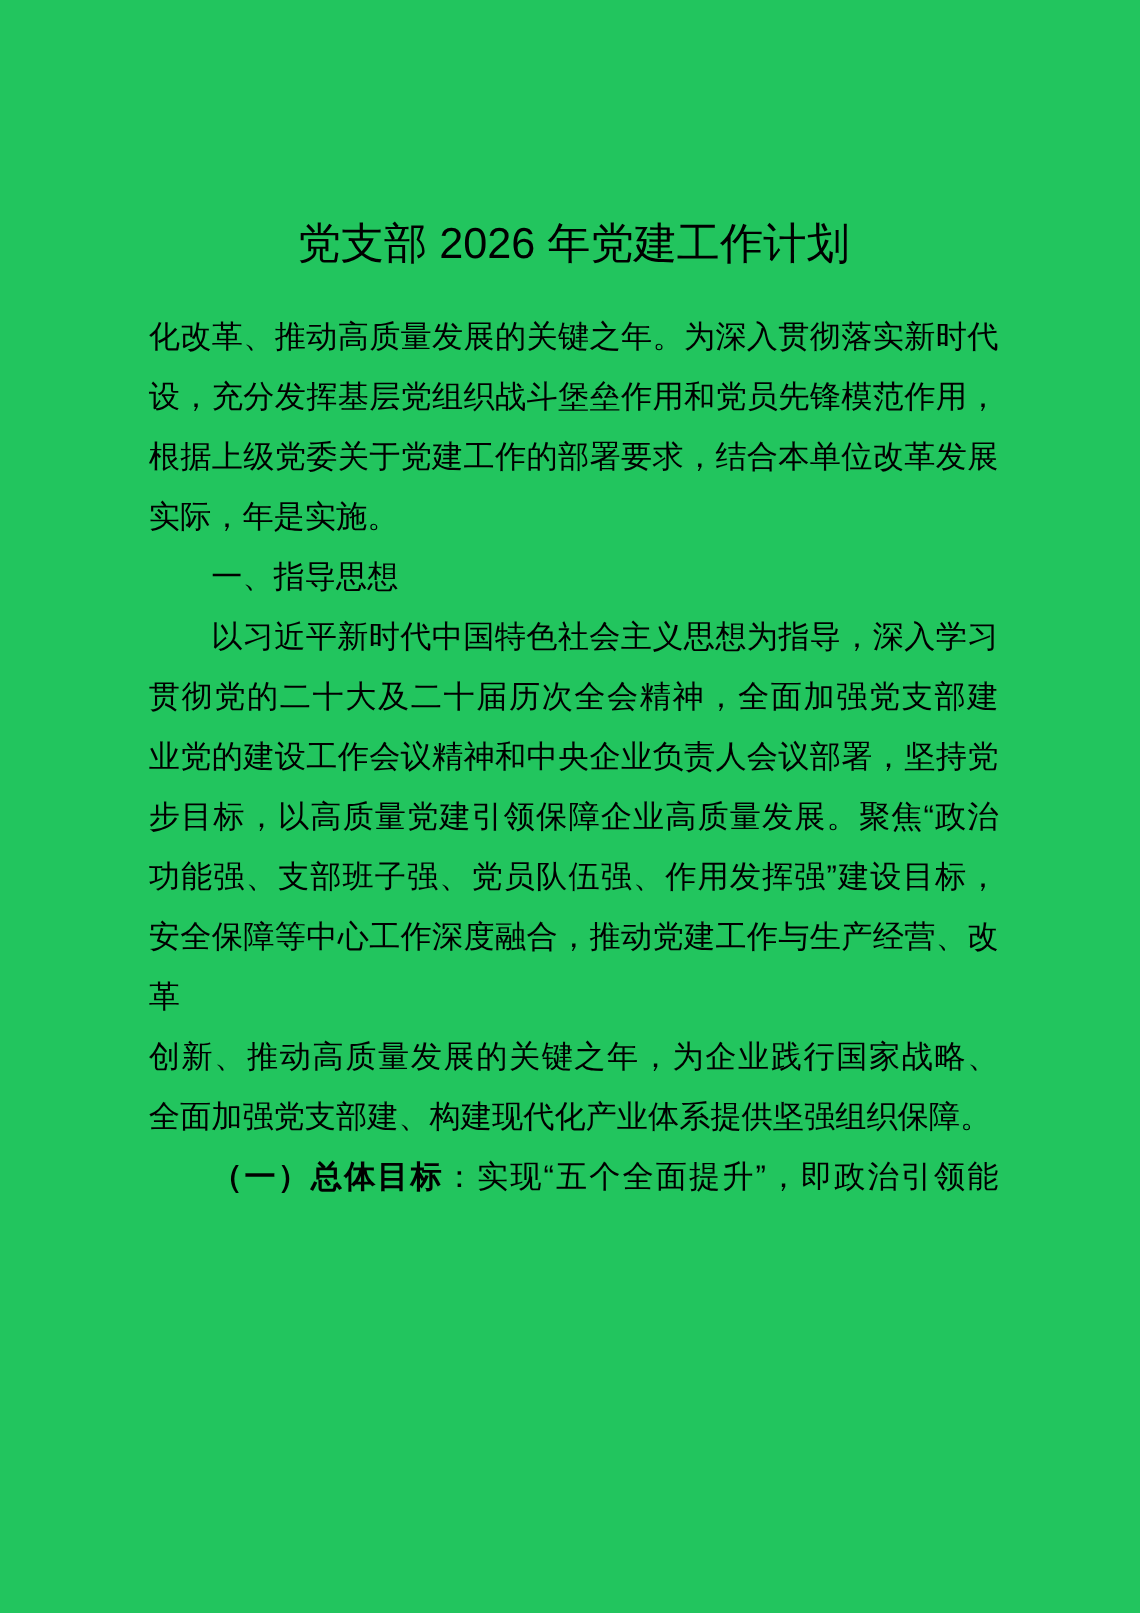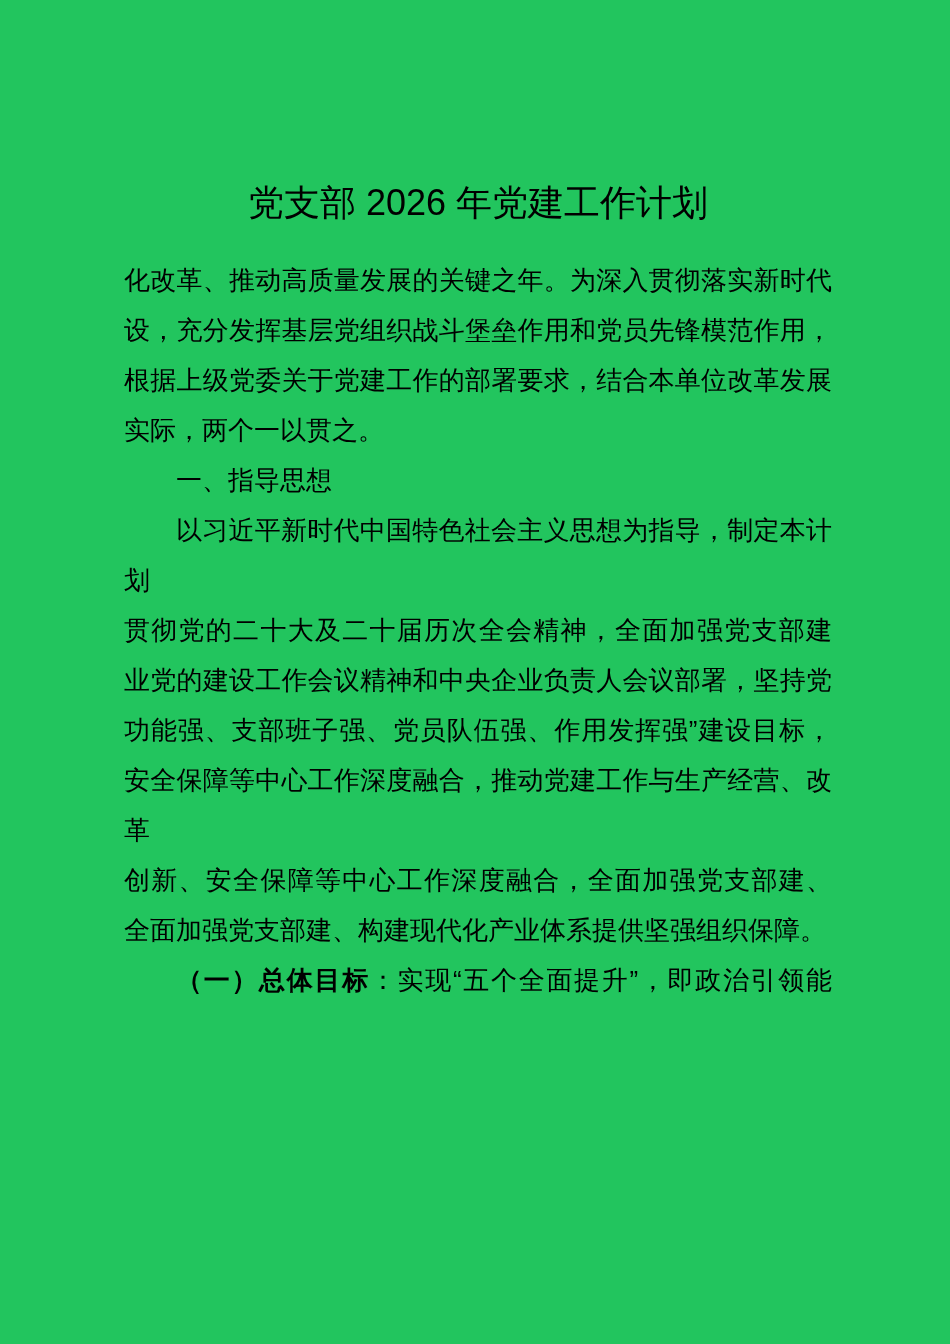--- a/index.html
+++ b/index.html
@@ -54,29 +54,30 @@
 
 <div class="page">
 
   <h1 class="doc-title">党支部 2026 年党建工作计划</h1>
 
   <div class="doc-body">
 
     <div class="line">化改革、推动高质量发展的关键之年。为深入贯彻落实新时代</div>
     <div class="line">设，充分发挥基层党组织战斗堡垒作用和党员先锋模范作用，</div>
     <div class="line">根据上级党委关于党建工作的部署要求，结合本单位改革发展</div>
-    <div class="line lastline">实际，两个一以贯之。</div>
+    <div class="line lastline">实际，年是实施。</div>
 
     <div class="line heading">一、指导思想</div>
 
-    <div class="line first">以习近平新时代中国特色社会主义思想为指导，制定本计划</div>
+    <div class="line first">以习近平新时代中国特色社会主义思想为指导，深入学习</div>
     <div class="line">贯彻党的二十大及二十届历次全会精神，全面加强党支部建</div>
     <div class="line">业党的建设工作会议精神和中央企业负责人会议部署，坚持党</div>
+    <div class="line">步目标，以高质量党建引领保障企业高质量发展。聚焦“政治</div>
     <div class="line">功能强、支部班子强、党员队伍强、作用发挥强”建设目标，</div>
     <div class="line">安全保障等中心工作深度融合，推动党建工作与生产经营、改革</div>
-    <div class="line">创新、安全保障等中心工作深度融合，全面加强党支部建、</div>
+    <div class="line">创新、推动高质量发展的关键之年，为企业践行国家战略、</div>
     <div class="line lastline">全面加强党支部建、构建现代化产业体系提供坚强组织保障。</div>
 
 
     <div class="line first"><span class="bold">（一）总体目标</span><span>：实现“五个全面提升”，即政治引领能</span></div>
 
   </div>
 </div>
 
 </body></html>

